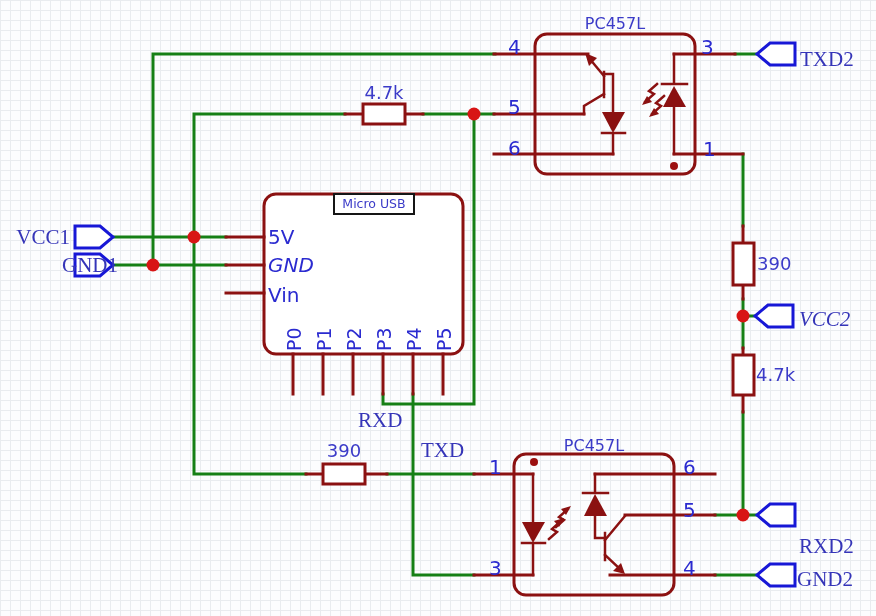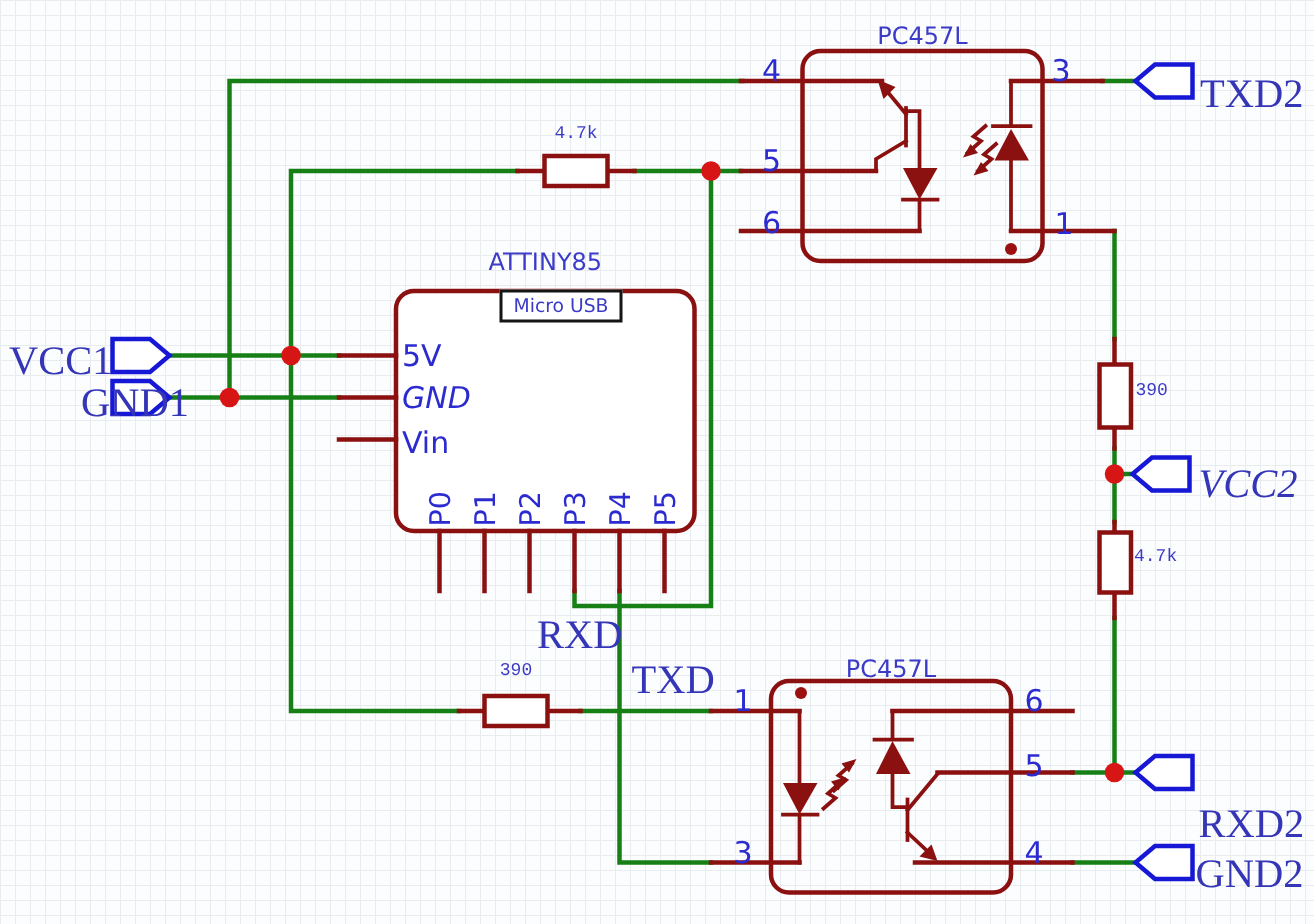--- a/index.html
+++ b/index.html
@@ -12,24 +12,24 @@
   .w{stroke:#168016;stroke-width:3;fill:none;stroke-linecap:square;}
   .l{stroke:#8B1111;stroke-width:3;fill:none;stroke-linecap:square;}
   .i{stroke:#8B1111;stroke-width:2.5;fill:none;stroke-linecap:square;}
   .f{stroke:#1717D6;stroke-width:3;fill:#FFFFFF;stroke-linejoin:miter;}
   .box{stroke:#8B1111;stroke-width:3;fill:none;}
   .boxw{stroke:#8B1111;stroke-width:3;fill:#FFFFFF;}
   .tri{fill:#8B1111;stroke:none;}
   .jdot{fill:#D81515;stroke:none;}
   .pdot{fill:#9C1010;stroke:none;}
   .lbl{position:absolute;white-space:nowrap;}
-  .serif{font-family:"Liberation Serif",serif;font-size:27px;color:#3535B8;}
+  .serif{font-family:"Liberation Serif",serif;font-size:21px;color:#3535B8;}
   .sans{font-family:"DejaVu Sans","Liberation Sans",sans-serif;color:#3B3BC8;}
   .t20{font-size:16px;}
-  .t18{font-size:12px;font-family:Liberation Mono, monospace;}
+  .t18{font-size:18px;}
   .pin{font-family:"DejaVu Sans","Liberation Sans",sans-serif;font-size:20px;color:#2B2BD0;}
   .ctr{text-align:center;}
   .rgt{text-align:right;}
   .usbbox{position:absolute;left:333px;top:193px;width:82px;height:22px;background:#fff;
     border:2.5px solid #151515;box-sizing:border-box;font-size:12.5px;line-height:17px;text-align:center;}
   .rot{transform:rotate(-90deg);width:46px;height:20px;font-size:19px;text-align:left;
     font-family:"DejaVu Sans","Liberation Sans",sans-serif;color:#2B2BD0;}
 </style>
 </head>
 <body>
@@ -170,21 +170,20 @@
 
 <div class="lbl serif rgt" style="left:6px;top:225px;width:64px;">VCC1</div>
 <div class="lbl serif rgt" style="left:6px;top:253px;width:64px;margin-left:48px;">GND1</div>
 <div class="lbl serif" style="left:800px;top:47px;">TXD2</div>
 <div class="lbl serif" style="left:799px;top:307px;font-style:italic;">VCC2</div>
 <div class="lbl serif" style="left:799px;top:507px;margin-top:27px;">RXD2</div>
 <div class="lbl serif" style="left:797px;top:567px;">GND2</div>
 <div class="lbl serif" style="left:358px;top:408px;">RXD</div>
 <div class="lbl serif" style="left:421px;top:438px;">TXD</div>
 
-<div class="lbl sans t20 ctr" style="left:264px;top:165px;width:199px;">ATTINY85</div>
 <div class="usbbox sans">Micro USB</div>
 <div class="lbl pin" style="left:268px;top:225px;">5V</div>
 <div class="lbl pin" style="left:268px;top:253px;font-style:italic;">GND</div>
 <div class="lbl pin" style="left:268px;top:283px;">Vin</div>
 <div class="lbl rot" style="left:270px;top:318px;">P0</div>
 <div class="lbl rot" style="left:300px;top:318px;">P1</div>
 <div class="lbl rot" style="left:330px;top:318px;">P2</div>
 <div class="lbl rot" style="left:360px;top:318px;">P3</div>
 <div class="lbl rot" style="left:390px;top:318px;">P4</div>
 <div class="lbl rot" style="left:420px;top:318px;">P5</div>

